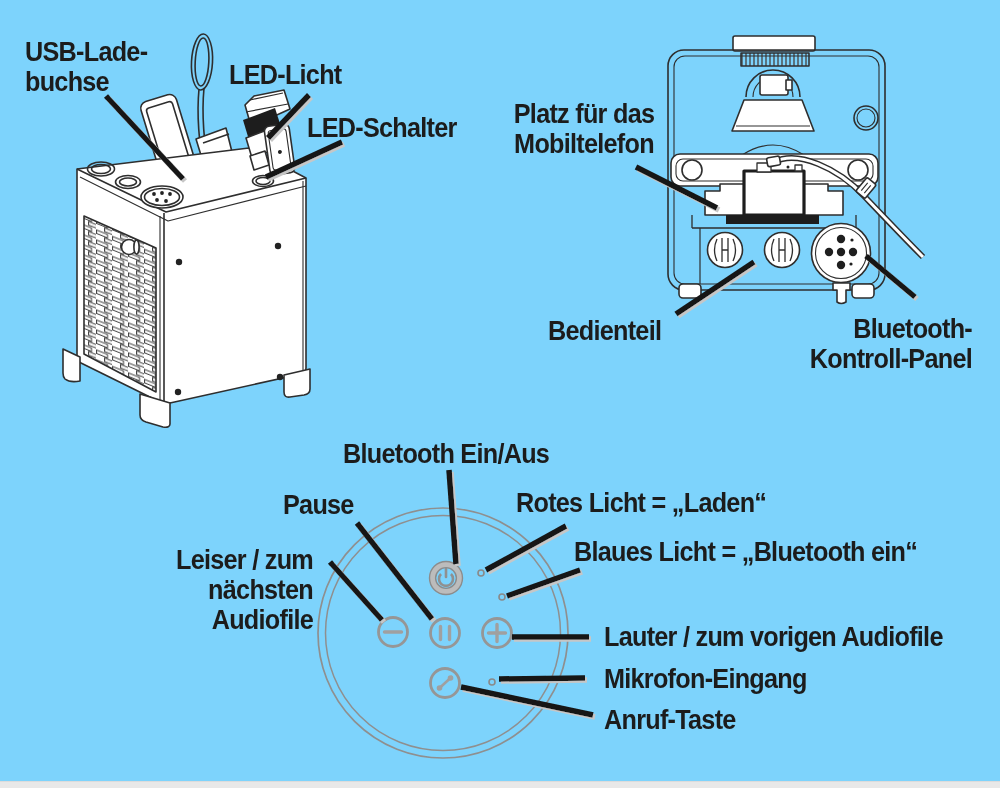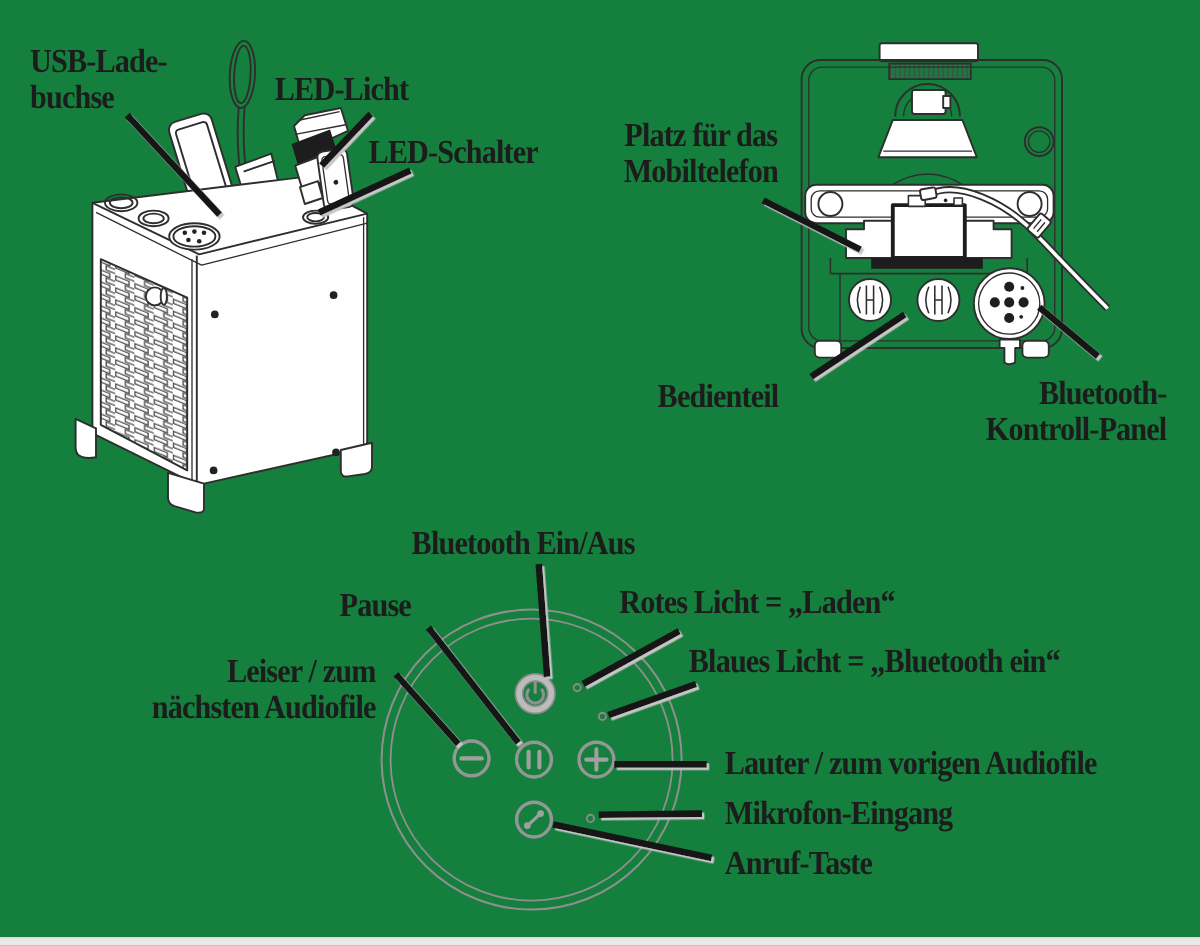--- a/index.html
+++ b/index.html
@@ -1,17 +1,17 @@
 <!DOCTYPE html>
 <html><head>
 <meta charset="utf-8">
 <style>
   html,body{margin:0;padding:0;background:#ffffff;}
-  .stage{position:relative;width:1000px;height:788px;background:#15803d;overflow:hidden;
-         font-family:Liberation Serif, serif;}
+  .stage{position:relative;width:1000px;height:788px;background:#7dd3fc;overflow:hidden;
+         font-family:Liberation Sans, sans-serif;}
   .stage svg{position:absolute;left:0;top:0;}
   .label{position:absolute;font-size:28px;font-weight:bold;letter-spacing:-0.8px;
          color:#1c1c1c;line-height:30px;white-space:pre-line;
          transform:scaleX(0.9);transform-origin:left top;}
   .label.r{text-align:right;transform-origin:right top;}
   .label.c{text-align:center;transform-origin:center top;}
   .bottombar{position:absolute;left:0;top:781px;width:1000px;height:7px;
              background:#e8e8e8;border-top:1px solid #dcdcdc;box-sizing:border-box;}
 </style>
 </head>

